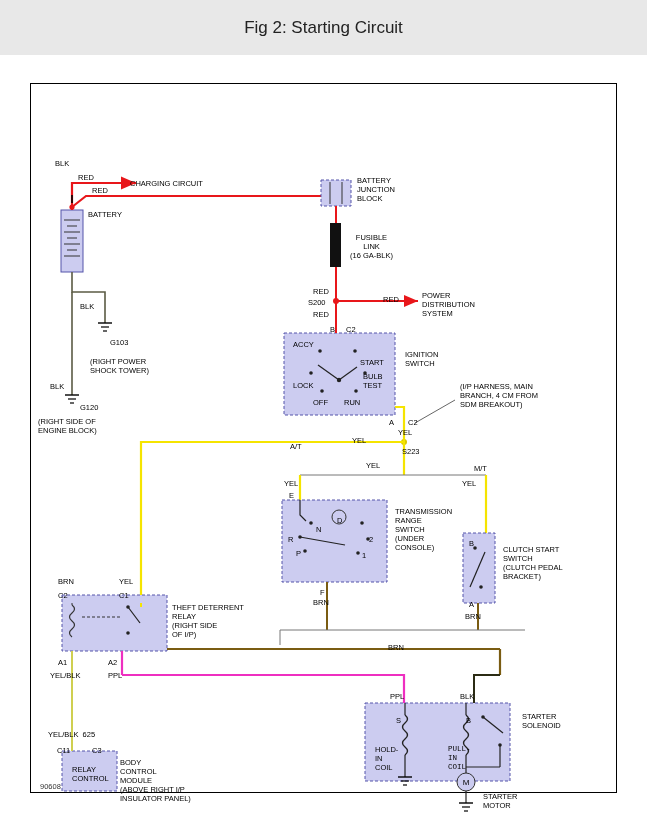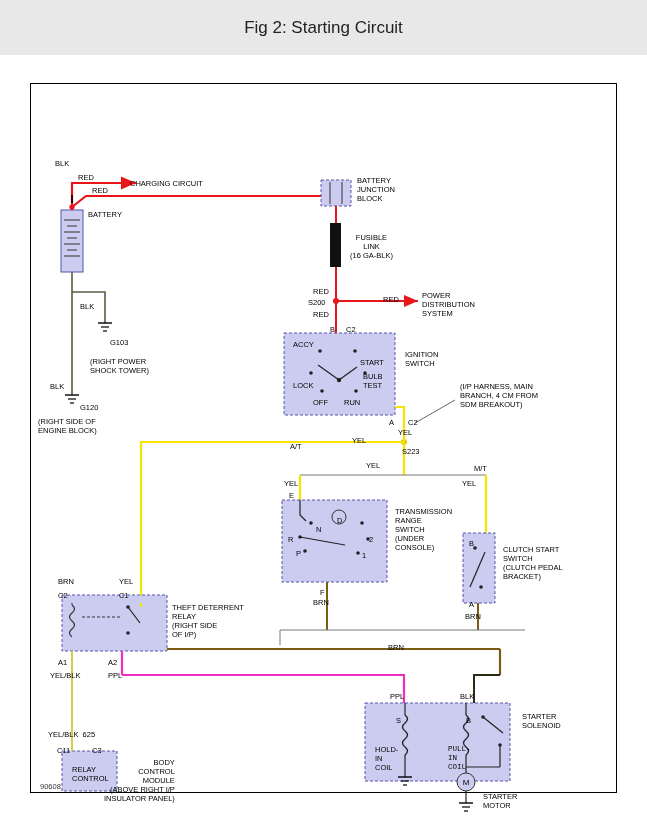--- a/index.html
+++ b/index.html
@@ -308,21 +308,21 @@
 OF I/P)</div>
       <div class="lbl" style="left: 58px; top: 603px;">A1</div>
       <div class="lbl" style="left: 108px; top: 603px;">A2</div>
       <div class="lbl" style="left: 50px; top: 616px;">YEL/BLK</div>
       <div class="lbl" style="left: 108px; top: 616px;">PPL</div>
       <div class="lbl" style="left: 48px; top: 675px;">YEL/BLK  625</div>
       <div class="lbl" style="left: 57px; top: 691px;">C11</div>
       <div class="lbl" style="left: 92px; top: 691px;">C3</div>
       <div class="lbl" style="left: 72px; top: 710px;">RELAY
 CONTROL</div>
-      <div class="lbl" style="left: 104px; top: 703px; text-align: right;">BODY
+      <div class="lbl" style="left: 120px; top: 703px;">BODY
 CONTROL
 MODULE
 (ABOVE RIGHT I/P
 INSULATOR PANEL)</div>
       <div class="lbl" style="left: 390px; top: 637px;">PPL</div>
       <div class="lbl" style="left: 460px; top: 637px;">BLK</div>
       <div class="lbl" style="left: 396px; top: 661px;">S</div>
       <div class="lbl" style="left: 466px; top: 661px;">B</div>
       <div class="lbl" style="left: 522px; top: 657px;">STARTER
 SOLENOID</div>

